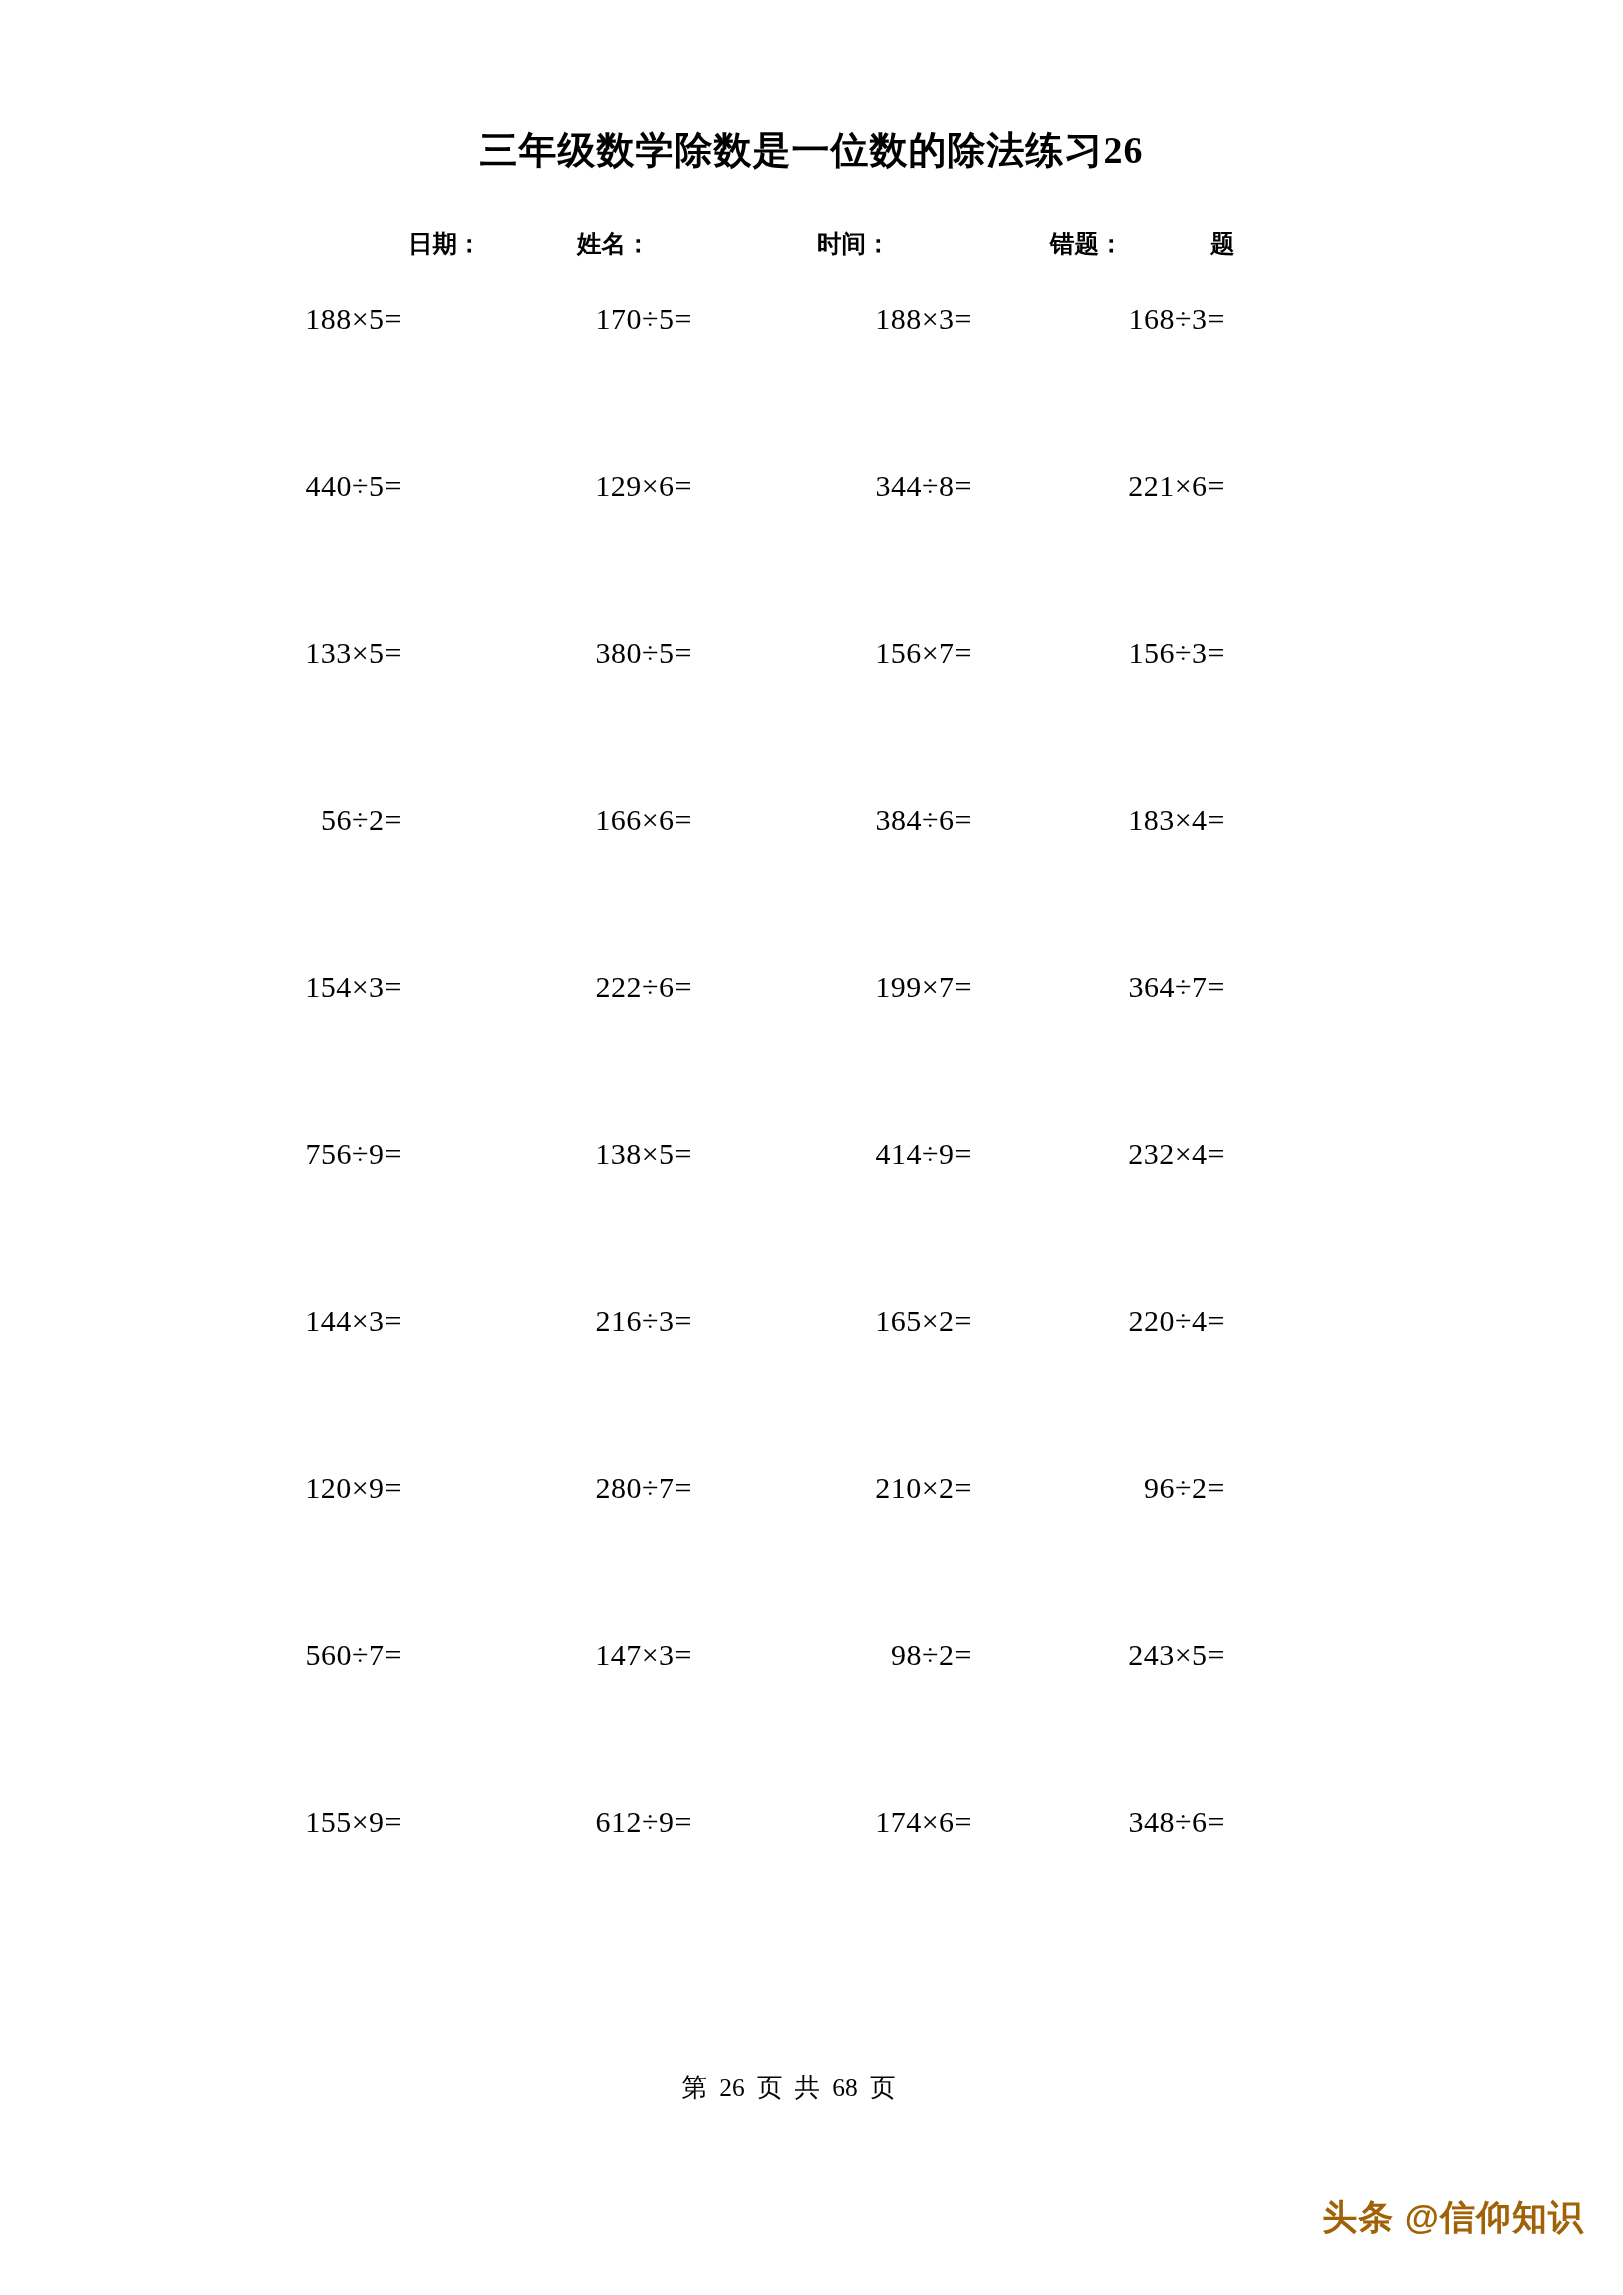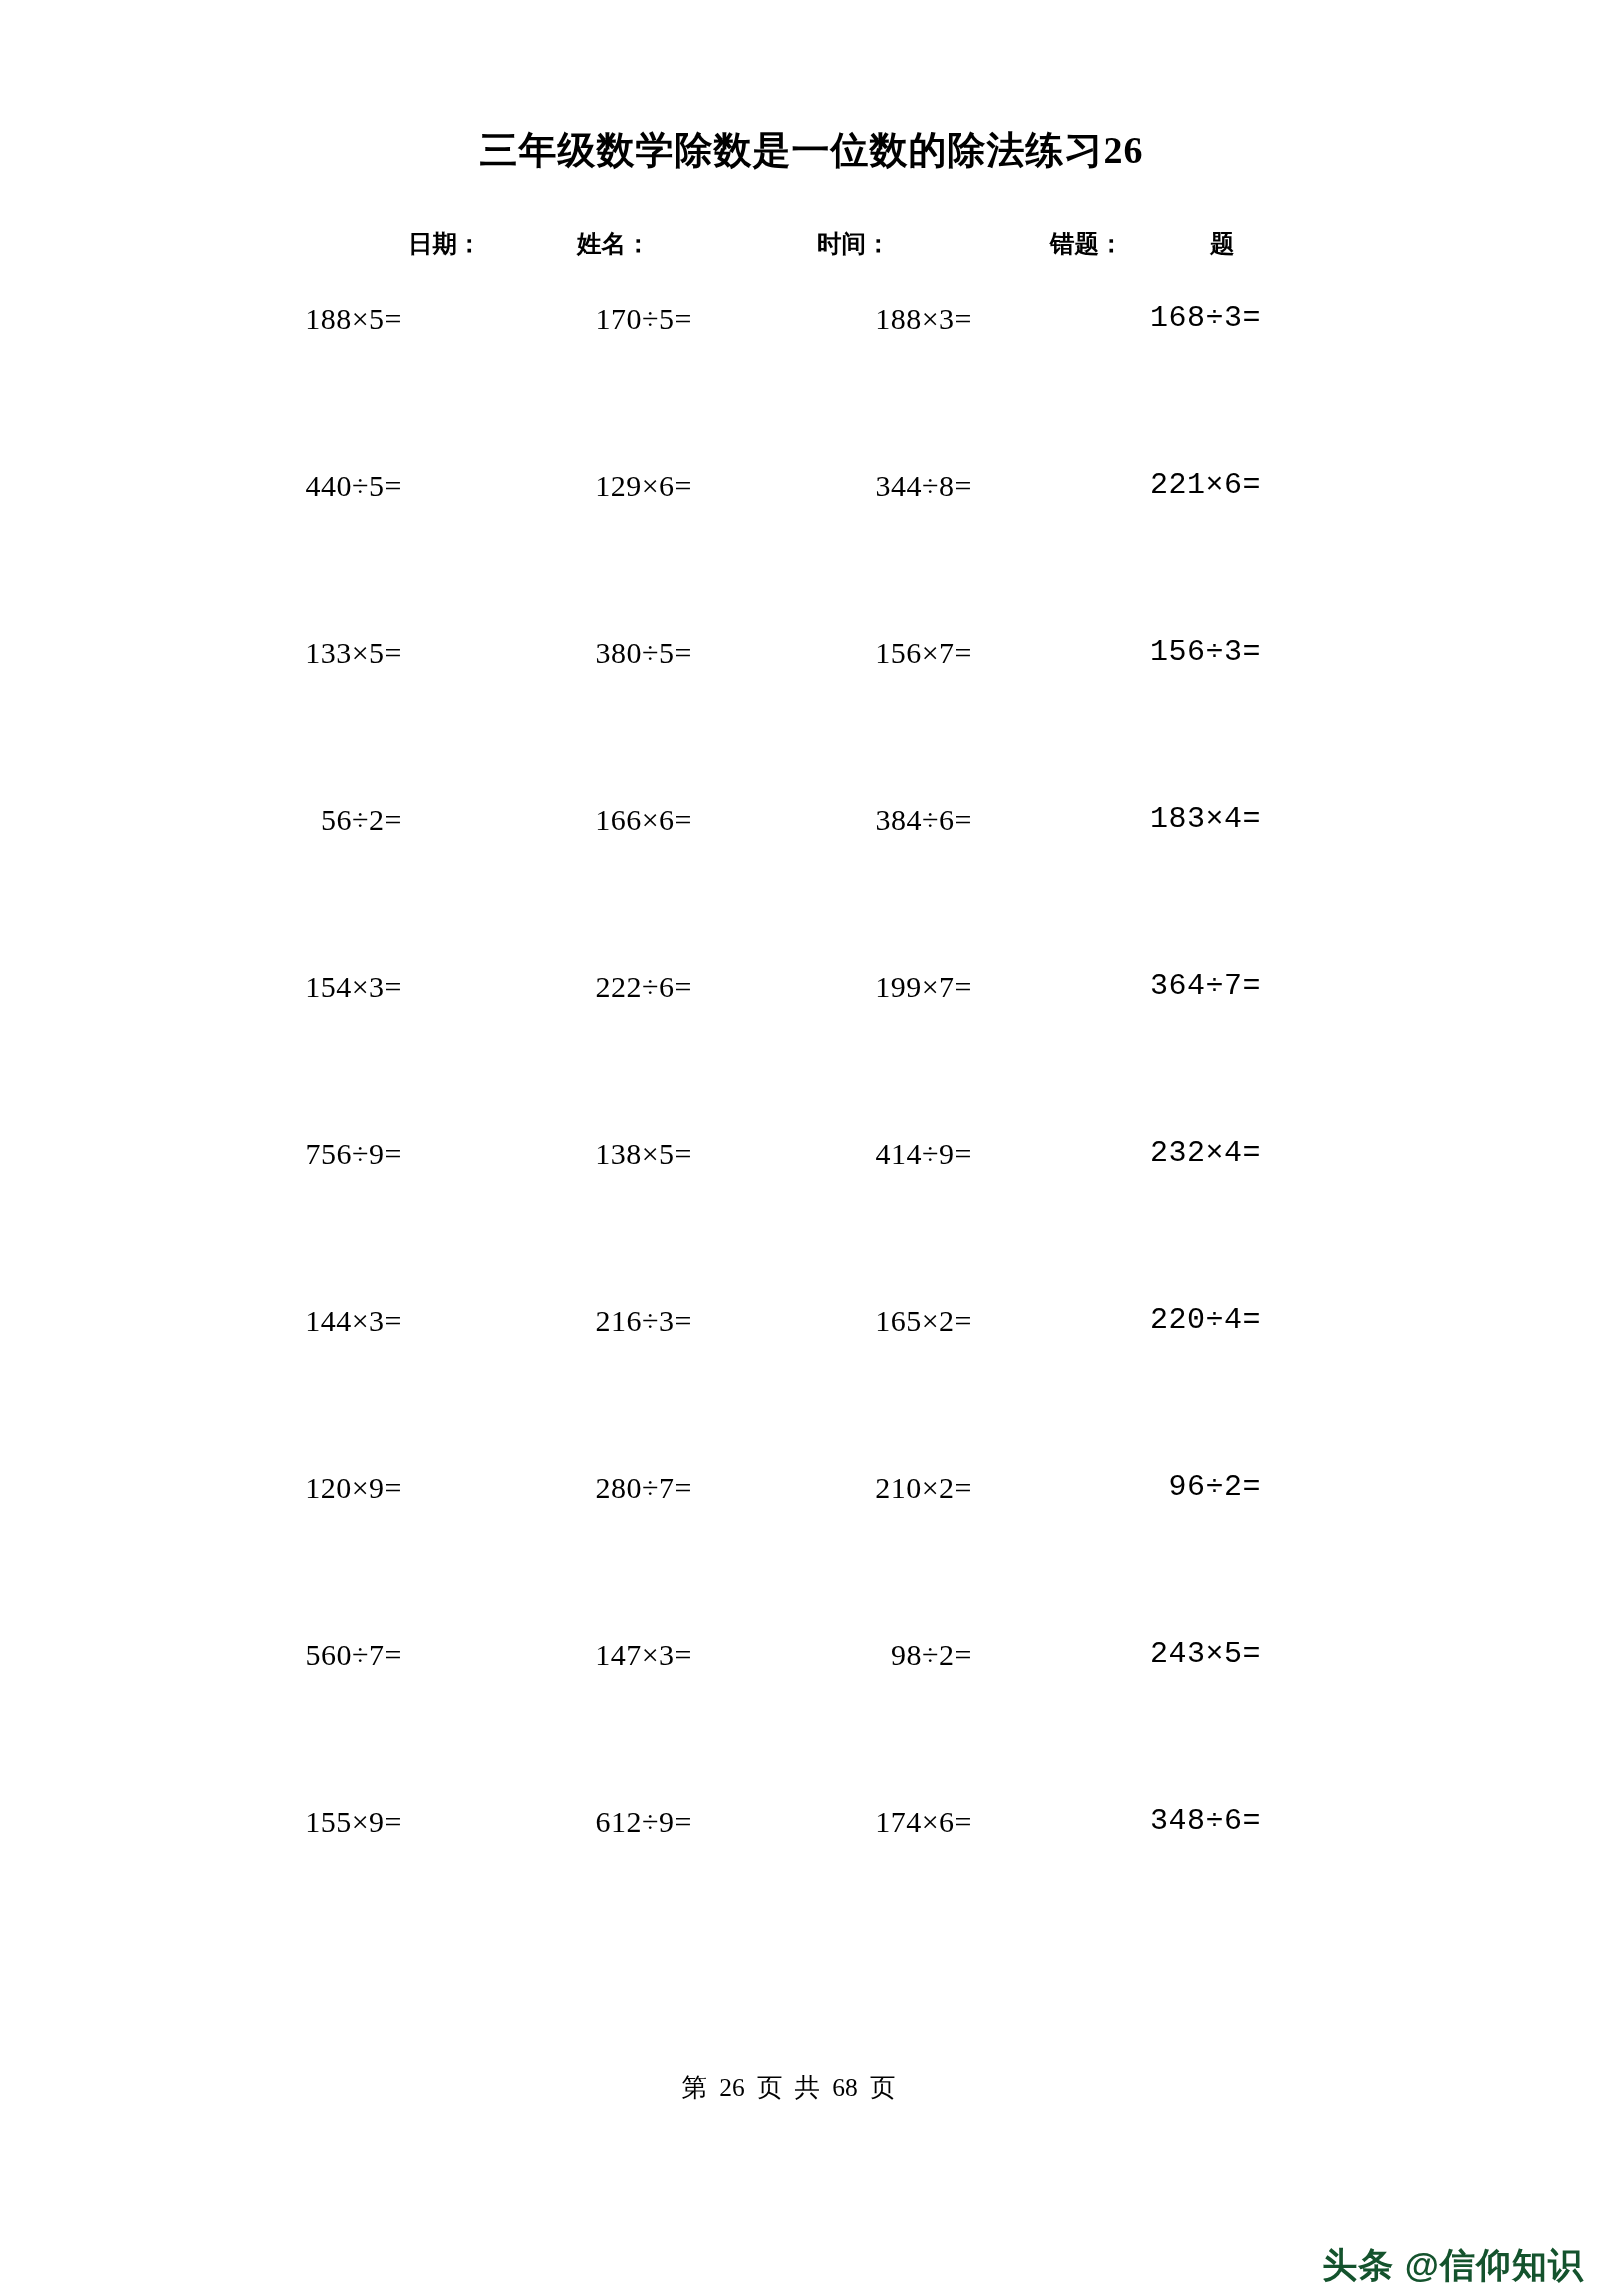--- a/index.html
+++ b/index.html
@@ -76,46 +76,45 @@
     font-size: 30px;
     line-height: 59px;
     white-space: nowrap;
     text-align: right;
     letter-spacing: 0.5px;
   }
   
   .col0 { left: 98px;  width: 304px; }
   .col1 { left: 388px;  width: 304px; }
   .col2 { left: 663px; width: 309px; }
-  .col3 { left: 952px; width: 309px; font-family: Liberation Mono, monospace; }
+  .col3 { left: 916px; width: 309px; }
 
   
   .footer {
     position: absolute;
     top: 2070px;
     left: 0;
     width: 1577px;
     text-align: center;
     font-size: 25.5px;
     white-space: nowrap;
   }
   .footer span { margin: 0 2.9px; }
 
   
   .watermark {
     position: absolute;
     top: 2194px;
     right: 39px;
     font-size: 35px;
     font-weight: bold;
-    color: #14532d;
+    color: #a16207;
     font-family: "Liberation Sans", "DejaVu Sans", sans-serif;
     white-space: nowrap;
     letter-spacing: 1px;
-    margin-top: 48px;
   }
 </style>
 </head>
 <body>
 
 <div class="page">
 
   <div class="title">三年级数学除数是一位数的除法练习26</div>
 
   <div class="info-row">

